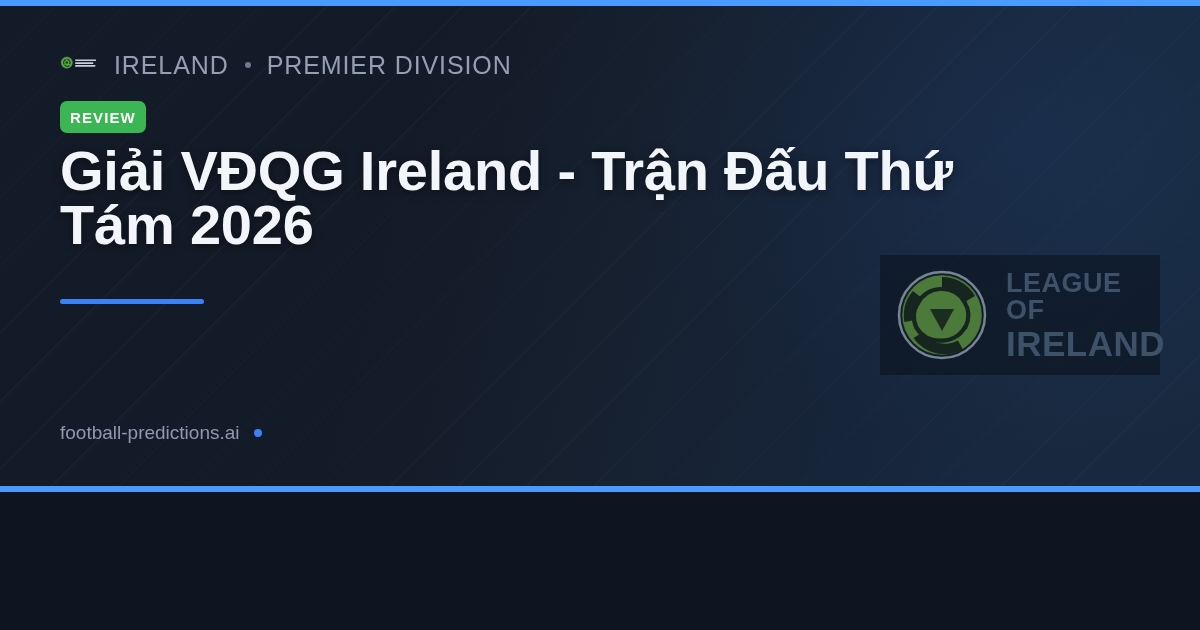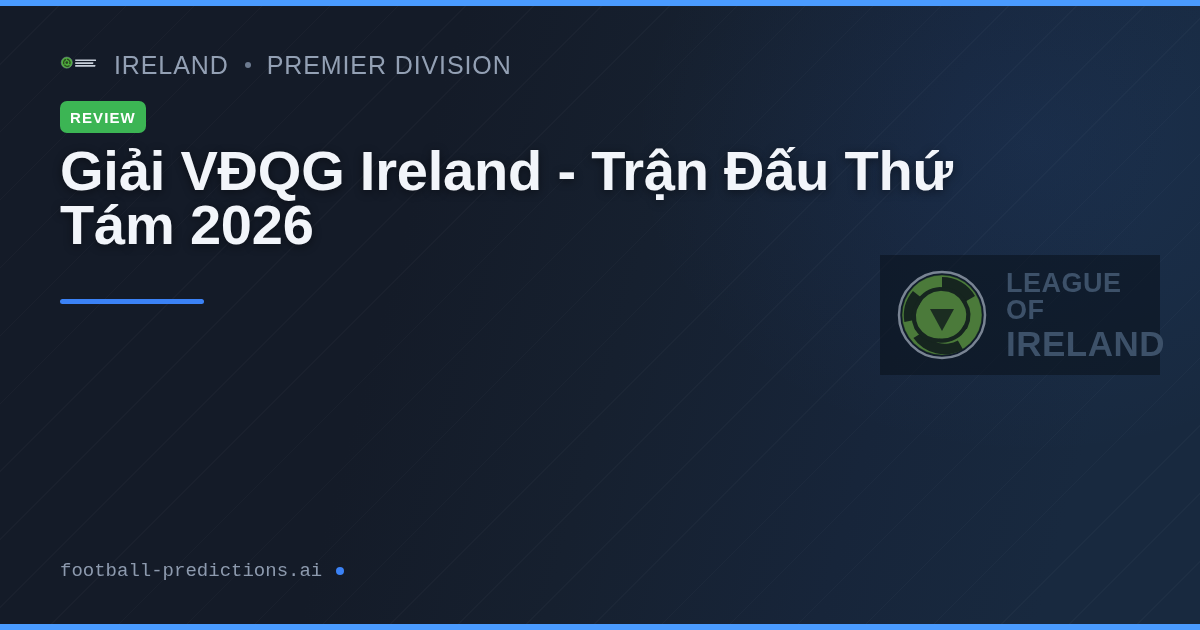--- a/index.html
+++ b/index.html
@@ -7,21 +7,21 @@
 
   html, body {
     width:1200px; height:630px;
     background:#0e1420;
     font-family:"Liberation Sans", sans-serif;
     overflow:hidden;
   }
 
   .card {
     position:relative;
-    width:1200px; height:630px;
+    width:1200px; height:492px;
     overflow:hidden;
     background:
       linear-gradient(105deg,
         #141b28 0%,
         #141b28 34%,
         #16202f 52%,
         #17253a 72%,
         #18293f 88%,
         #18293f 100%);
   }
@@ -154,21 +154,20 @@
   }
 
   
   .footer {
     position:absolute;
     left:60px; bottom:48px;
     display:flex; align-items:center; gap:14px;
     font-size:19px;
     color:#8d9aae;
     white-space:nowrap;
-    font-family:Liberation Mono, monospace;
   }
   .footer-dot {
     width:8px; height:8px; border-radius:50%;
     background:#3b82f6;
     display:inline-block; flex:none;
   }
 </style>
 </head>
 <body>
 

